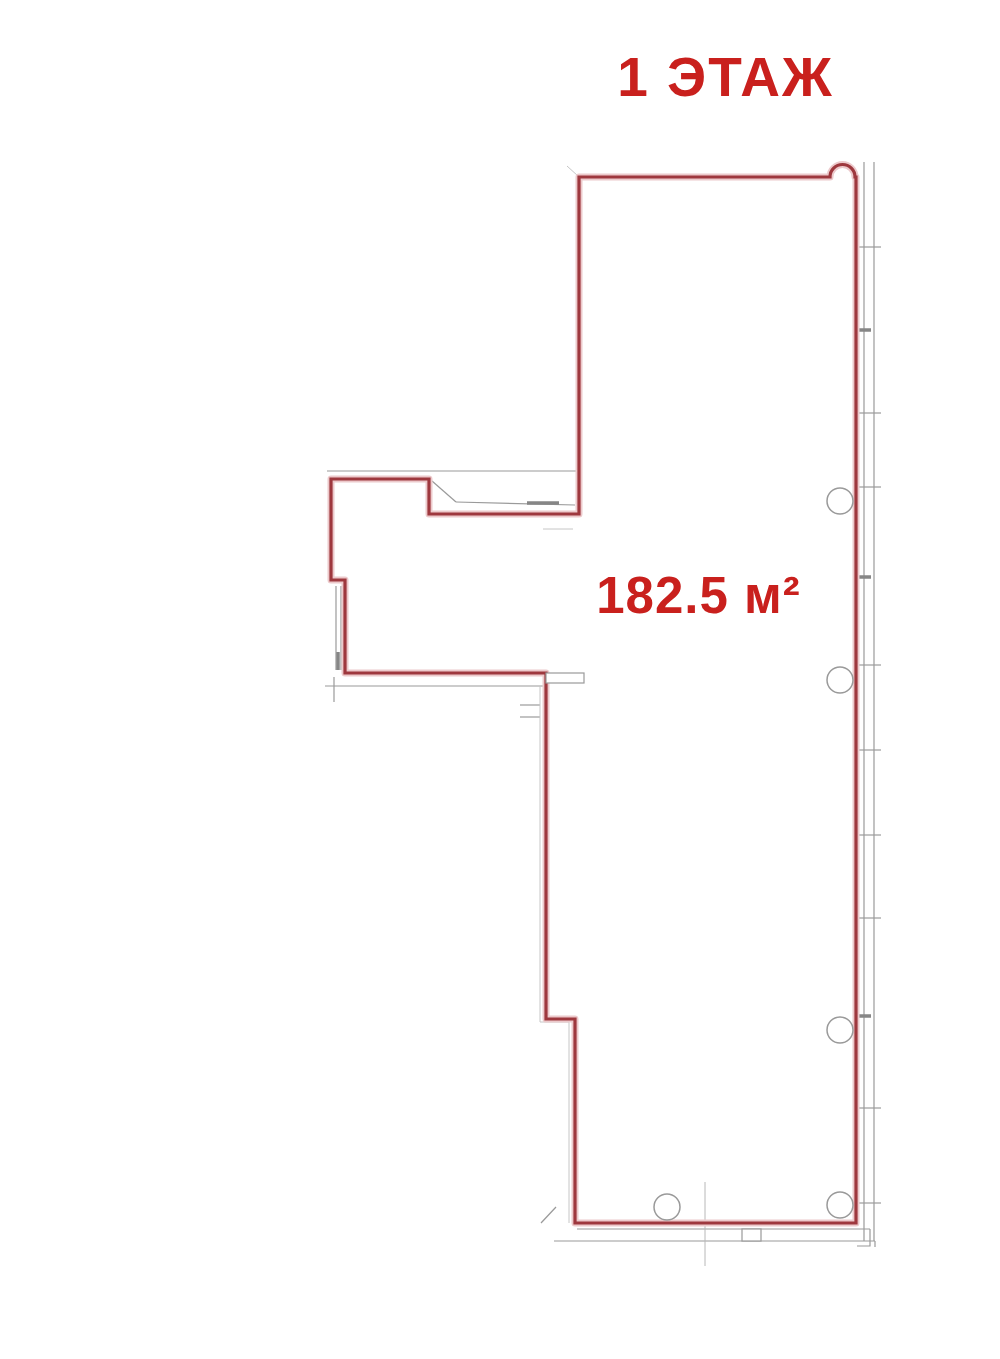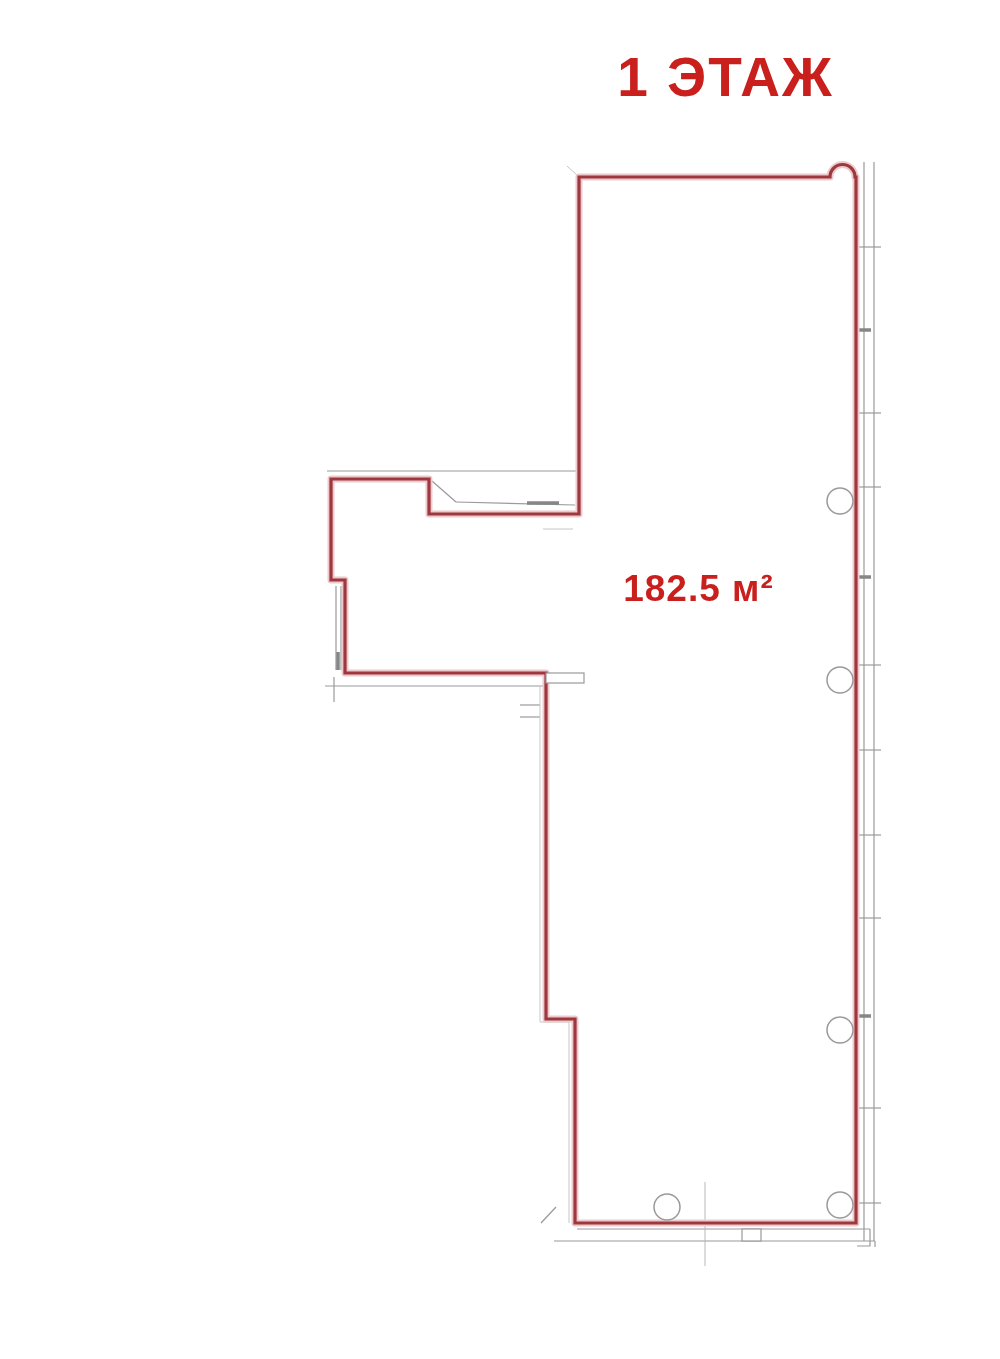--- a/index.html
+++ b/index.html
@@ -45,21 +45,21 @@
   .label {
     position: absolute;
     transform: translateX(-50%);
     color: var(--label-red, #c9201d);
     font-weight: bold;
     white-space: nowrap;
     line-height: 1;
     letter-spacing: 1px;
   }
   .label.title    { left: 639px; top: 40px;   font-size: 55px; letter-spacing: 2px; }
-  .label.area     { left: 612px; top: 560px;  font-size: 37px; }
+  .label.area     { left: 612px; top: 560px;  font-size: 51px; }
   .label.entrance { left: 650px; top: 1254px; font-size: 58px; letter-spacing: 2px; }
 </style>
 </head>
 <body>
 
 <div class="stage">
 
   <div class="label title">1 ЭТАЖ</div>
 
   <svg class="plan" width="1000" height="1359" viewBox="0 0 1000 1359">

